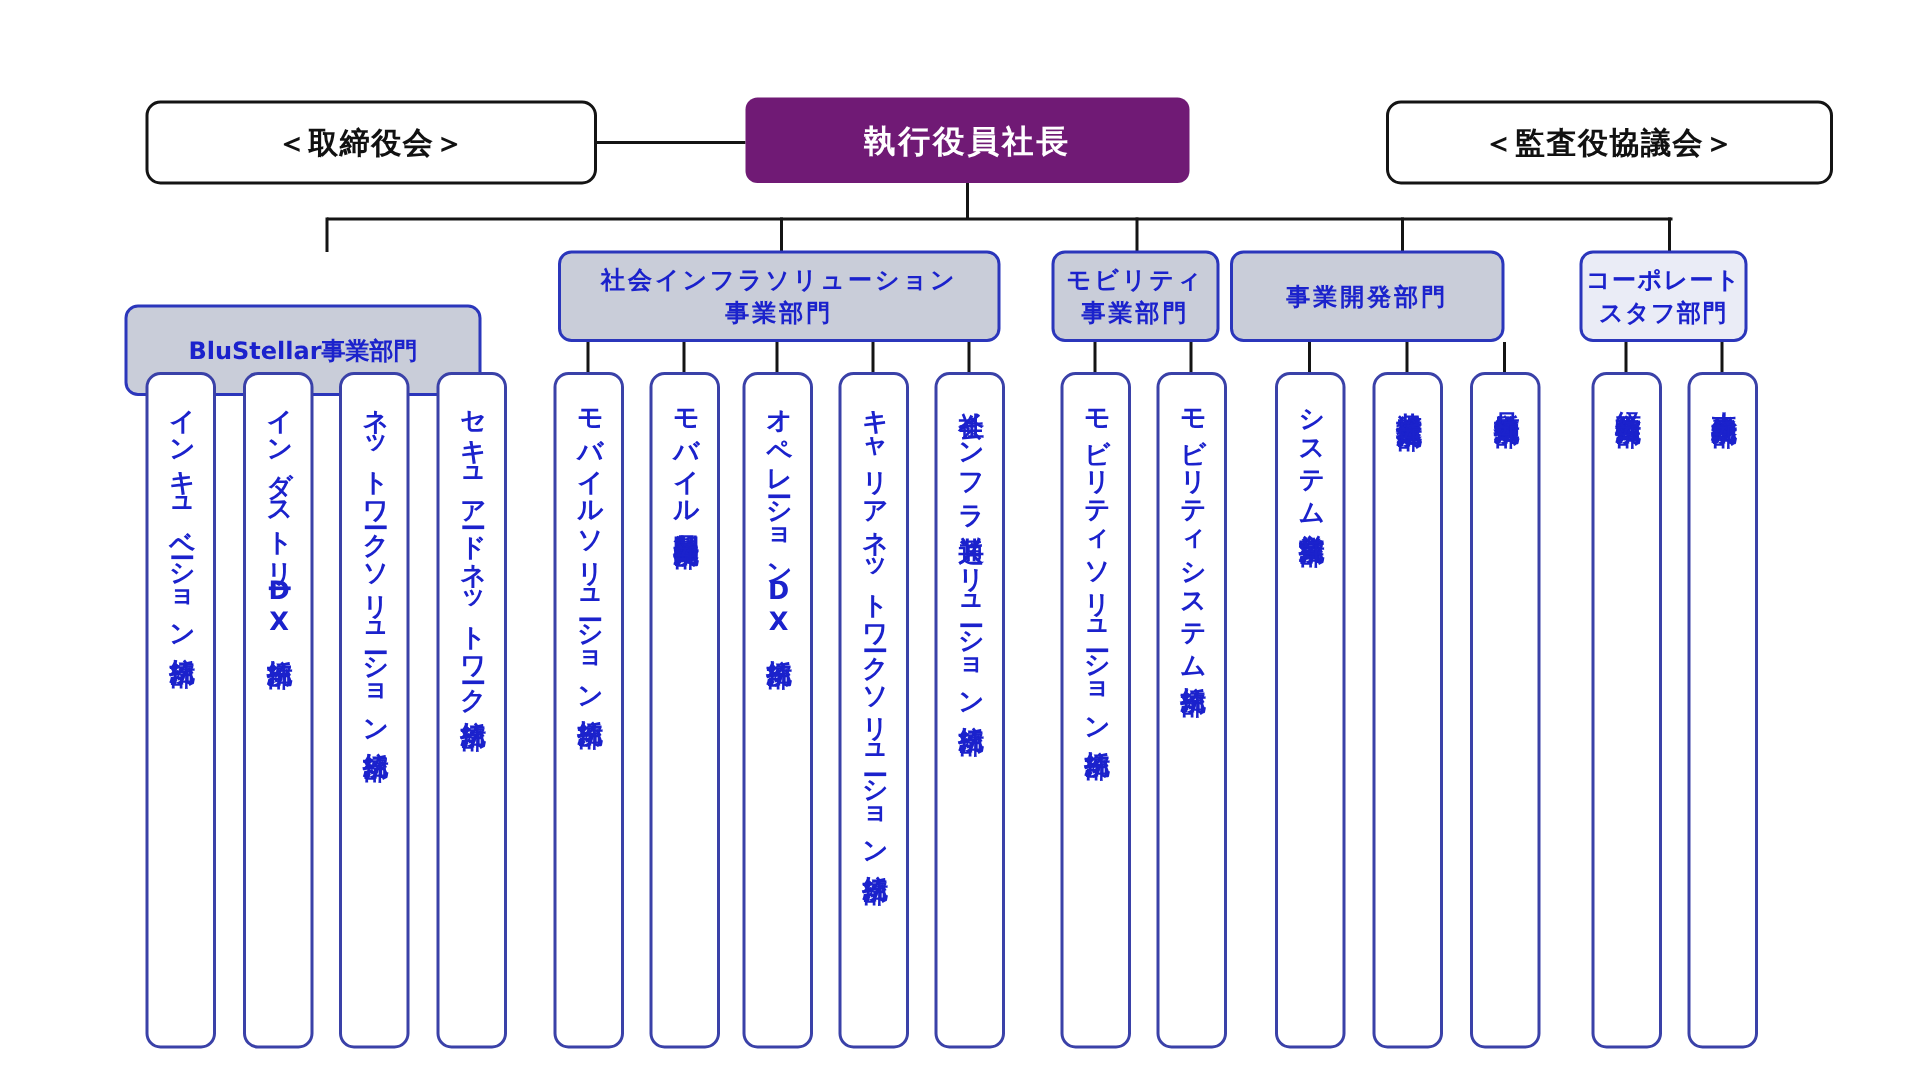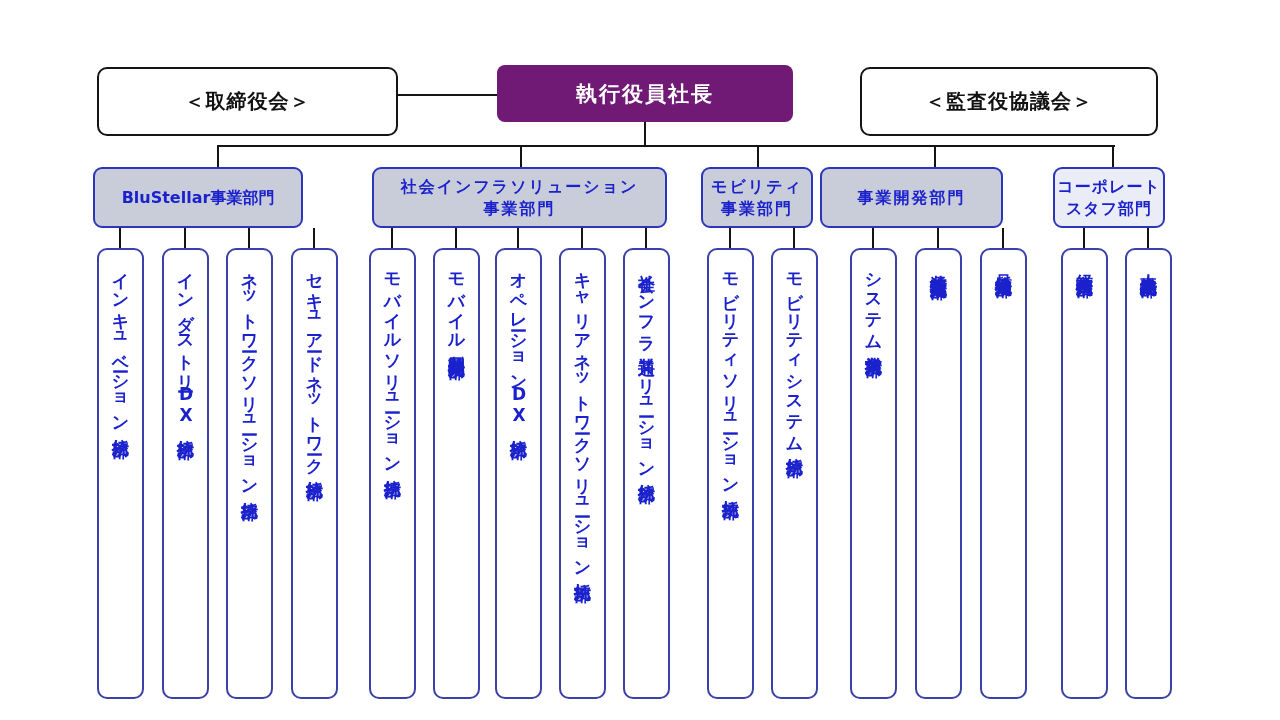--- a/index.html
+++ b/index.html
@@ -6,21 +6,21 @@
   #canvas{
     position:relative;width:1280px;height:720px;background:#ffffff;overflow:hidden;
     font-family:"DejaVu Sans","Liberation Sans",sans-serif;
   }
   
   .hline,.vline{position:absolute;background:#141414;}
   .hline{height:2px;}
   .vline{width:2px;}
   
   .top-box{
-    position:absolute;top:67px;height:69px;background:#ffffff;
+    position:absolute;top:67px;height:56px;background:#ffffff;
     border:2px solid #141414;border-radius:10px;box-sizing:border-box;
     display:flex;align-items:center;justify-content:center;
     font-size:20px;font-weight:bold;color:#111111;letter-spacing:1px;
   }
   .president-box{
     position:absolute;left:497px;top:65px;width:296px;height:57px;
     background:#701a75;border-radius:8px;box-sizing:border-box;
     display:flex;align-items:center;justify-content:center;
     font-size:21px;font-weight:bold;color:#ffffff;letter-spacing:2px;
   }
@@ -77,25 +77,25 @@
   <div class="vline" style="left:1002px;top:228px;height:20px;"></div>
   <div class="vline" style="left:1083px;top:228px;height:20px;"></div>
   <div class="vline" style="left:1147px;top:228px;height:20px;"></div>
 
   <div class="top-box" style="left:97px;width:301px;">
     <span>＜取締役会＞</span>
   </div>
   <div class="president-box">
     <span>執行役員社長</span>
   </div>
-  <div class="top-box" style="left:860px;width:298px;">
+  <div class="top-box" style="left:924px;width:298px;">
     <span>＜監査役協議会＞</span>
   </div>
 
-  <div class="dbox" style="left:93px;width:210px;letter-spacing:0;">BluStellar事業部門</div>
+  <div class="dbox" style="left:83px;width:238px;letter-spacing:0;margin-top:36px;">BluStellar事業部門</div>
   <div class="dbox" style="left:372px;width:295px;">社会インフラソリューション
 事業部門</div>
   <div class="dbox" style="left:701px;width:112px;">モビリティ
 事業部門</div>
   <div class="dbox" style="left:820px;width:183px;">事業開発部門</div>
   <div class="dbox light" style="left:1027px;width:112px;margin-left:26px;">コーポレート
 スタフ部門</div>
 
   <div class="vbox" style="left:97px;">
       <span class="vtext">インキュベーション統括部</span>

